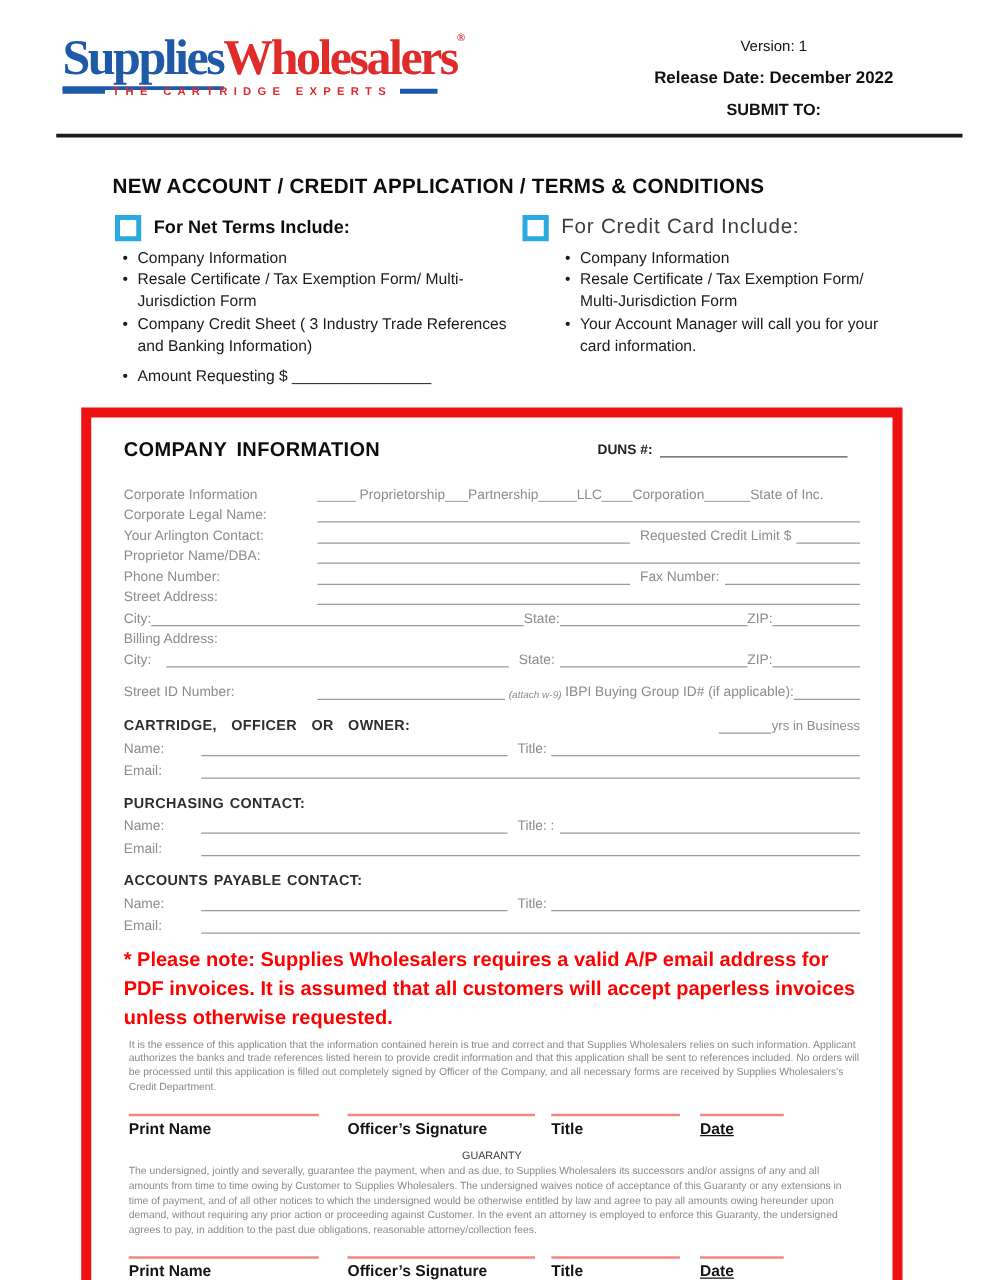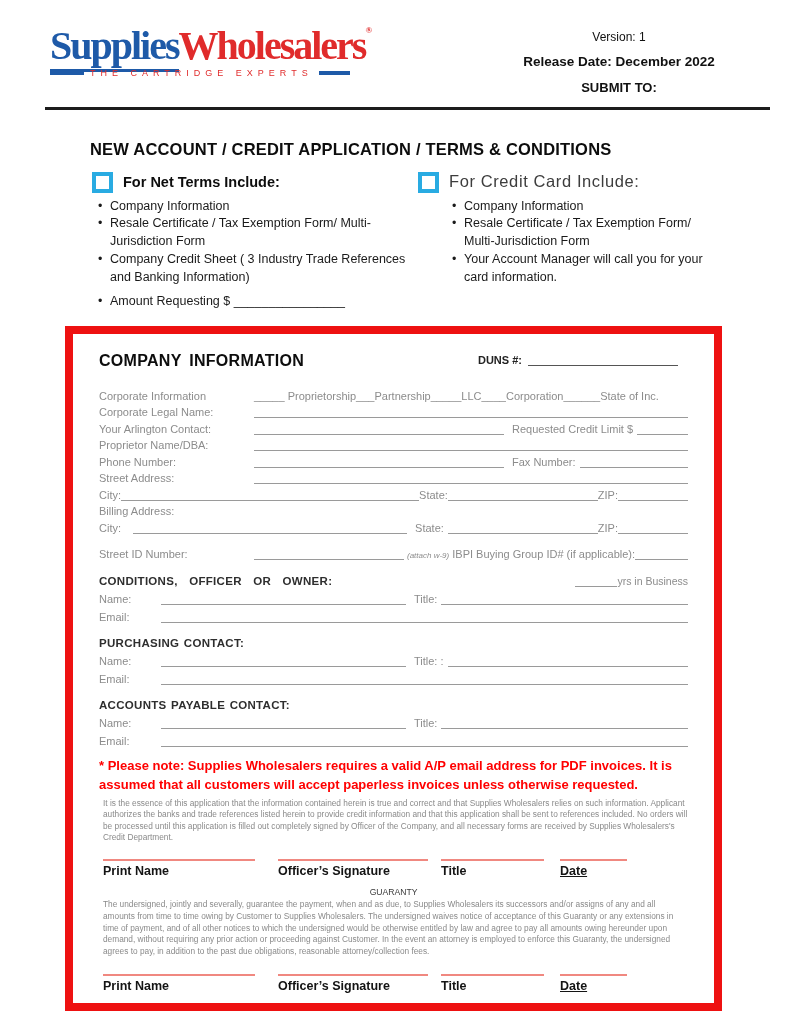--- a/index.html
+++ b/index.html
@@ -13,21 +13,21 @@
   
   .header { display:flex; justify-content:space-between; padding:26px 22px 0 50px; }
   .logo { width:300px; }
   .logo-main { font-family:"Liberation Serif", serif; font-weight:bold; font-size:40px; letter-spacing:-2px; line-height:1; white-space:nowrap; }
   .logo-part1 { color:#1E5AA8; border-bottom:3px solid #1E5AA8; padding-bottom:1px; }
   .logo-part2 { color:#E02B2B; }
   .logo-mark { color:#E02B2B; font-size:9px; vertical-align:top; letter-spacing:0; }
   .logo-tagline { display:flex; align-items:center; margin-top:2px; }
   .tag-bar { height:4px; background:#1E5AA8; flex:0 0 34px; }
   .tag-bar.right { flex:1; }
-  .tag-text { color:#E02B2B; font-weight:normal; font-size:9px; letter-spacing:5px; padding:0 6px; white-space:nowrap; }
+  .tag-text { color:#E02B2B; font-weight:bold; font-size:9px; letter-spacing:5px; padding:0 6px; white-space:nowrap; }
 
   .version-block { width:300px; text-align:center; padding-top:4px; font-size:12px; color:#111; }
   .version-line { margin-bottom:10px; font-size:12px; }
   .release-line { font-weight:bold; font-size:13.5px; margin-bottom:10px; }
   .submit-line { font-size:13px; line-height:1.35;font-weight:bold; }
 
   .header-rule { margin:10px 21px 0 45px; border-bottom:3px solid #1c1c1c; }
 
   
   .doc-title { margin:30px 0 0 90px; font-size:16.5px; font-weight:bold; letter-spacing:0.2px; color:#0d0d0d; }
@@ -70,21 +70,21 @@
 
   .sec-head-row { display:flex; align-items:flex-end; height:16px; margin-bottom:2px; }
   .sec-head { font-size:11.5px; font-weight:bold; color:#2e2e2e; letter-spacing:0.3px; word-spacing:8px; }
   .sec-head.tight { word-spacing:1px; }
   .yrs-wrap { margin-left:auto; display:flex; align-items:flex-end; font-size:10.5px; color:#8C8C8C; }
   .contact-row { display:flex; align-items:flex-end; height:16px; margin-bottom:2px; font-size:11px; color:#8C8C8C; }
   .clabel { flex:0 0 62px; }
   .cline-name { border-bottom:1px solid #9a9a9a; height:12px; flex:0 0 245px; }
   .cline-rest { border-bottom:1px solid #9a9a9a; height:12px; flex:1; }
 
-  .red-note { margin-top:10px; font-size:13px; font-weight:bold; color:#FF0000; line-height:1.45; }
+  .red-note { margin-top:10px; font-size:16px; font-weight:bold; color:#FF0000; line-height:1.45; }
   .fine-print { margin-top:3px; padding-left:4px; font-size:8.3px; color:#8a8a8a; line-height:1.38; }
 
   .sig-row { display:flex; margin-top:16px; padding-left:4px; }
   .sig-col { border-top:2px solid #F08880; padding-top:3px; font-size:12.5px; font-weight:bold; color:#141414; }
   .sig-col.c1 { width:152px; margin-right:23px; }
   .sig-col.c2 { width:150px; margin-right:13px; }
   .sig-col.c3 { width:103px; margin-right:16px; }
   .sig-col.c4 { width:67px;text-decoration:underline; }
 
   .guaranty-head { text-align:center; font-size:8.6px; color:#3a3a3a; margin-top:9px; }
@@ -226,21 +226,21 @@
     <div class="frow">
       <span class="flabel">Street ID Number:</span>
       <span class="fline w150"></span>
       <span class="small-italic">(attach w-9)</span>
       <span class="flabel-auto">IBPI Buying Group ID# (if applicable):</span>
       <span class="fline"></span>
     </div>
 
     <div class="gap10"></div>
     <div class="sec-head-row">
-      <span class="sec-head">CONDITIONS, OFFICER OR OWNER:</span>
+      <span class="sec-head">CARTRIDGE, OFFICER OR OWNER:</span>
       <span class="yrs-wrap">
         <span class="fline w42"></span>
         <span>yrs in Business</span>
       </span>
     </div>
     <div class="contact-row">
       <span class="clabel">Name:</span>
       <span class="cline-name"></span>
       <span class="fmid">Title:</span>
       <span class="cline-rest"></span>

